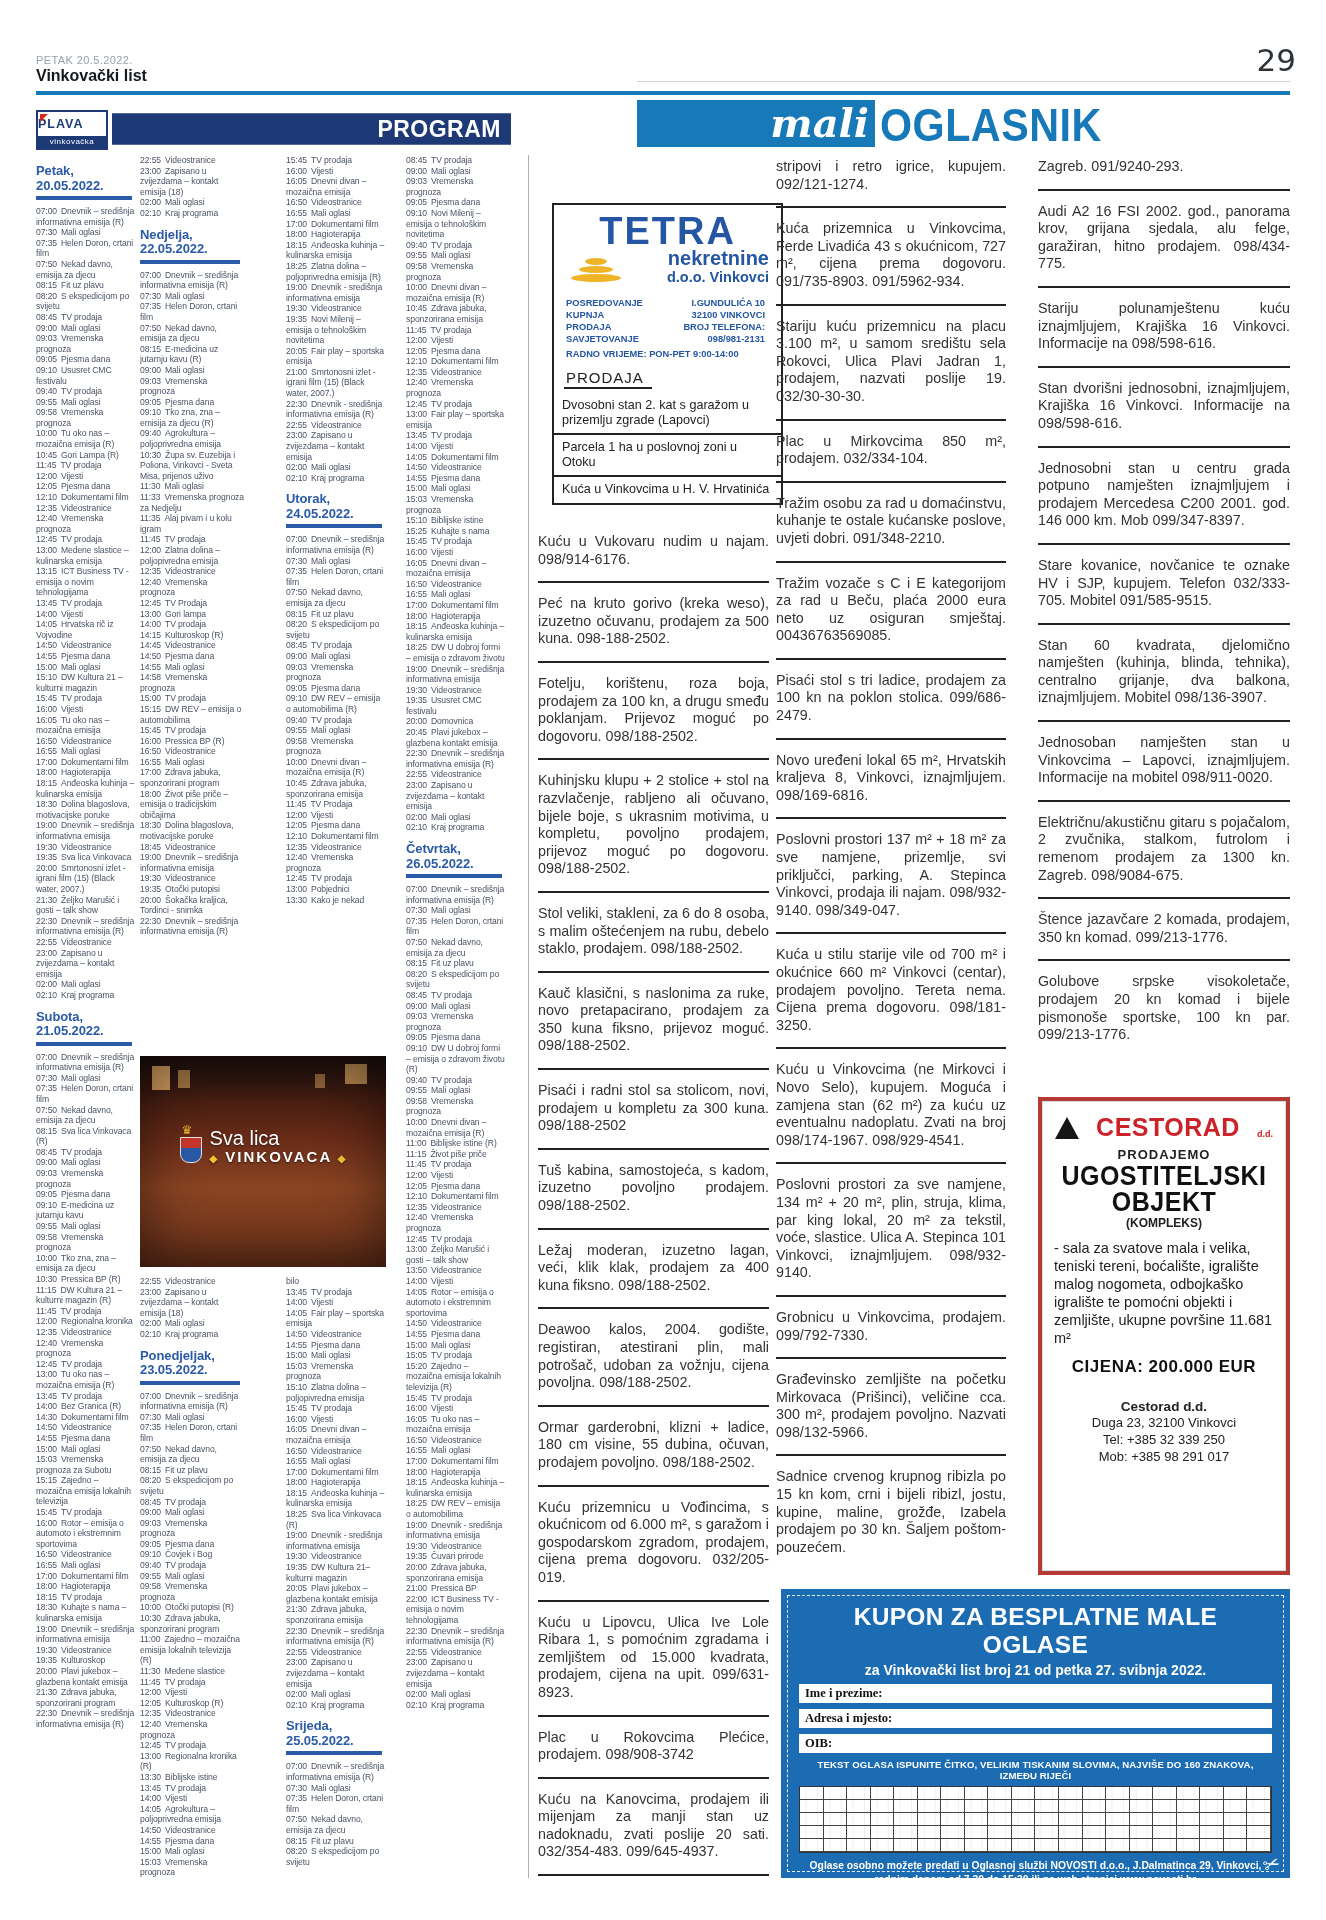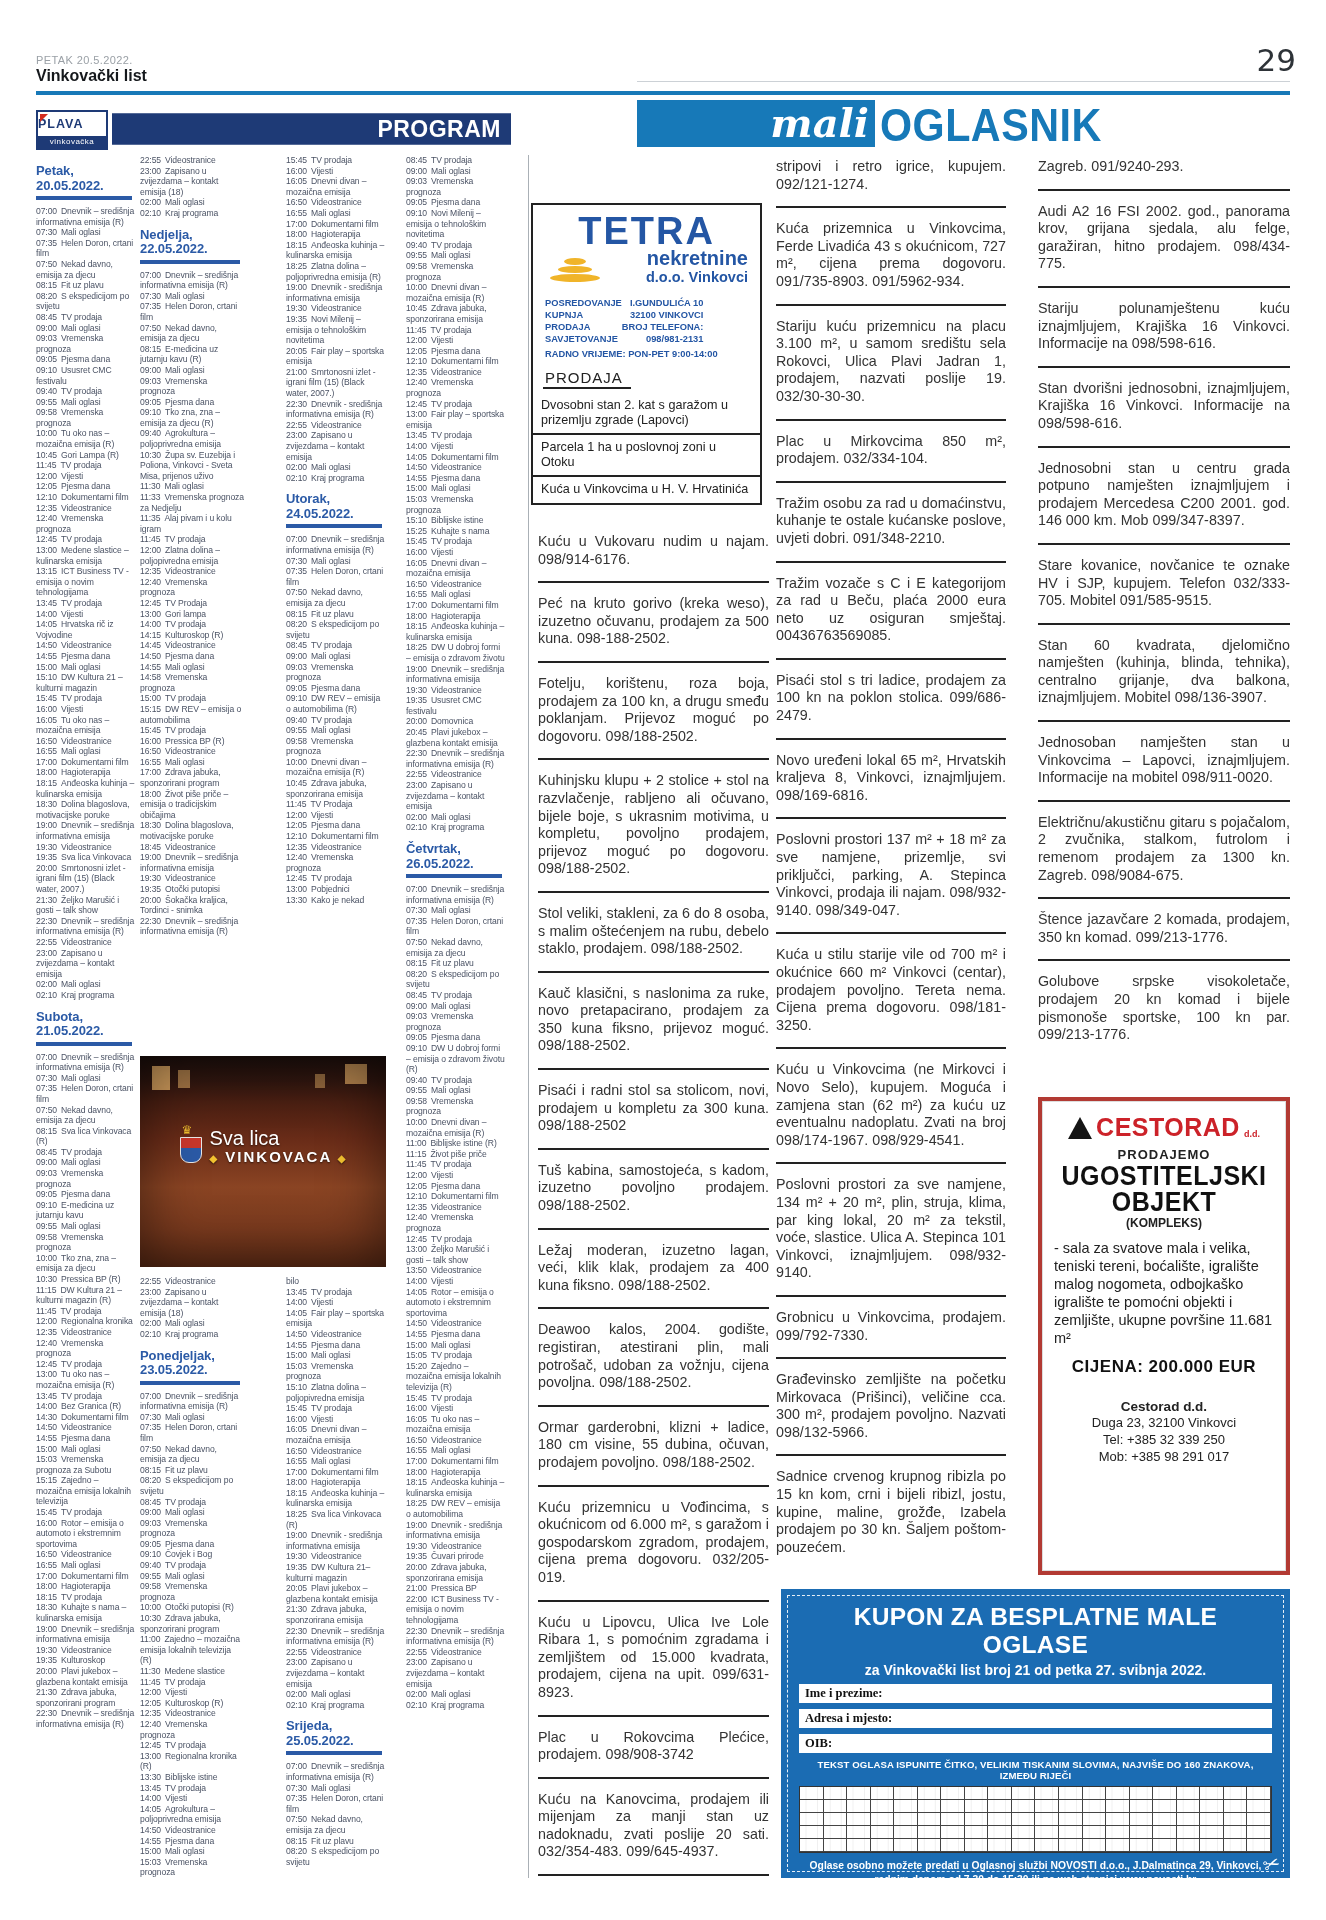--- a/index.html
+++ b/index.html
@@ -48,42 +48,42 @@
   .mali-bar{position:absolute;left:637px;top:100px;width:238px;height:47px;background:#1779b8;}
   .mali-txt{position:absolute;right:6px;top:-2px;color:#fff;font-family:"DejaVu Serif",serif;
             font-weight:700;font-style:italic;font-size:40px;line-height:50px;}
   .oglasnik-txt{position:absolute;left:880px;top:99px;color:#1779b8;font-weight:700;font-size:43px;
                 letter-spacing:.5px;transform:scale(.96,1.08);transform-origin:left top;}
   
   .adcol{position:absolute;overflow:hidden;}
   .ad{font-size:14.3px;line-height:17.6px;color:#333;text-align:justify;}
   .ad + .ad{border-top:2px solid #222;margin-top:13px;padding-top:12px;}
   
-  .tetra{position:absolute;left:531px;top:203px;width:231px;height:302px;border:2px solid #222;
+  .tetra{position:absolute;left:552px;top:203px;width:231px;height:302px;border:2px solid #222;
          background:#fff;box-sizing:border-box;overflow:hidden;}
   .tname{text-align:center;color:#2456a4;font-weight:700;font-size:38px;line-height:40px;letter-spacing:2px;margin-top:6px;}
   .trow{position:relative;height:44px;}
   .tlogo{position:absolute;left:16px;top:6px;width:52px;}
   .te{background:#f0b429;border-radius:50%;margin:1px auto;}
   .te1{width:22px;height:7px;}
   .te2{width:34px;height:7px;}
   .te3{width:50px;height:8px;}
   .tsub{position:absolute;right:12px;top:-4px;text-align:right;color:#2456a4;font-weight:700;}
   .tsub1{font-size:20px;line-height:22px;}
   .tsub2{font-size:14.5px;line-height:16px;}
-  .ttable{display:flex;padding:2px 4px 0 12px;color:#2456a4;font-weight:700;font-size:9.3px;line-height:12px;}
+  .ttable{display:flex;justify-content:space-between;padding:2px 16px 0 12px;color:#2456a4;font-weight:700;font-size:9.3px;line-height:12px;}
   .ttable .r{text-align:right;}
   .tradno{padding:4px 12px 0;color:#2456a4;font-weight:700;font-size:9.3px;}
   .tprod{margin:10px 0 4px 10px;font-size:15px;color:#222;display:inline-block;border-bottom:2px solid #222;padding:0 8px 1px 2px;letter-spacing:1px;}
   .tli{font-size:12.6px;color:#222;padding:5px 8px;line-height:15px;}
   .tli + .tli{border-top:2.5px solid #222;}
   
   .cestorad{position:absolute;left:1038px;top:1097px;width:252px;height:478px;box-sizing:border-box;
             border:4px solid #b23a33;box-shadow:inset 0 0 0 1px #ddd;background:#fff;padding:14px 12px 0;text-align:center;overflow:hidden;}
-  .clogo{display:flex;align-items:flex-end;justify-content:center;gap:4px;}
+  .clogo{display:flex;align-items:flex-end;justify-content:center;gap:17px;}
   .ctri{width:0;height:0;border-left:12px solid transparent;border-right:12px solid transparent;border-bottom:22px solid #151515;}
   .cbrand{color:#cc2229;font-weight:700;font-size:25px;letter-spacing:.5px;line-height:24px;}
   .cdd{color:#cc2229;font-size:9px;font-weight:700;}
   .cprodajemo{font-weight:700;font-size:13px;color:#222;margin-top:8px;letter-spacing:1px;}
   .cobjekt{font-weight:700;font-size:25px;line-height:26px;color:#111;letter-spacing:.5px;transform:scaleY(1.1);}
   .ckompleks{font-weight:700;font-size:12px;color:#222;margin-top:2px;}
   .cbody{font-size:14.5px;line-height:18px;color:#222;text-align:left;margin-top:9px;}
   .cprice{font-weight:700;font-size:17px;color:#111;margin-top:10px;letter-spacing:.5px;}
   .cfirm{font-weight:700;font-size:13.5px;color:#222;margin-top:22px;}
   .cline{font-size:13px;color:#222;line-height:17px;}

